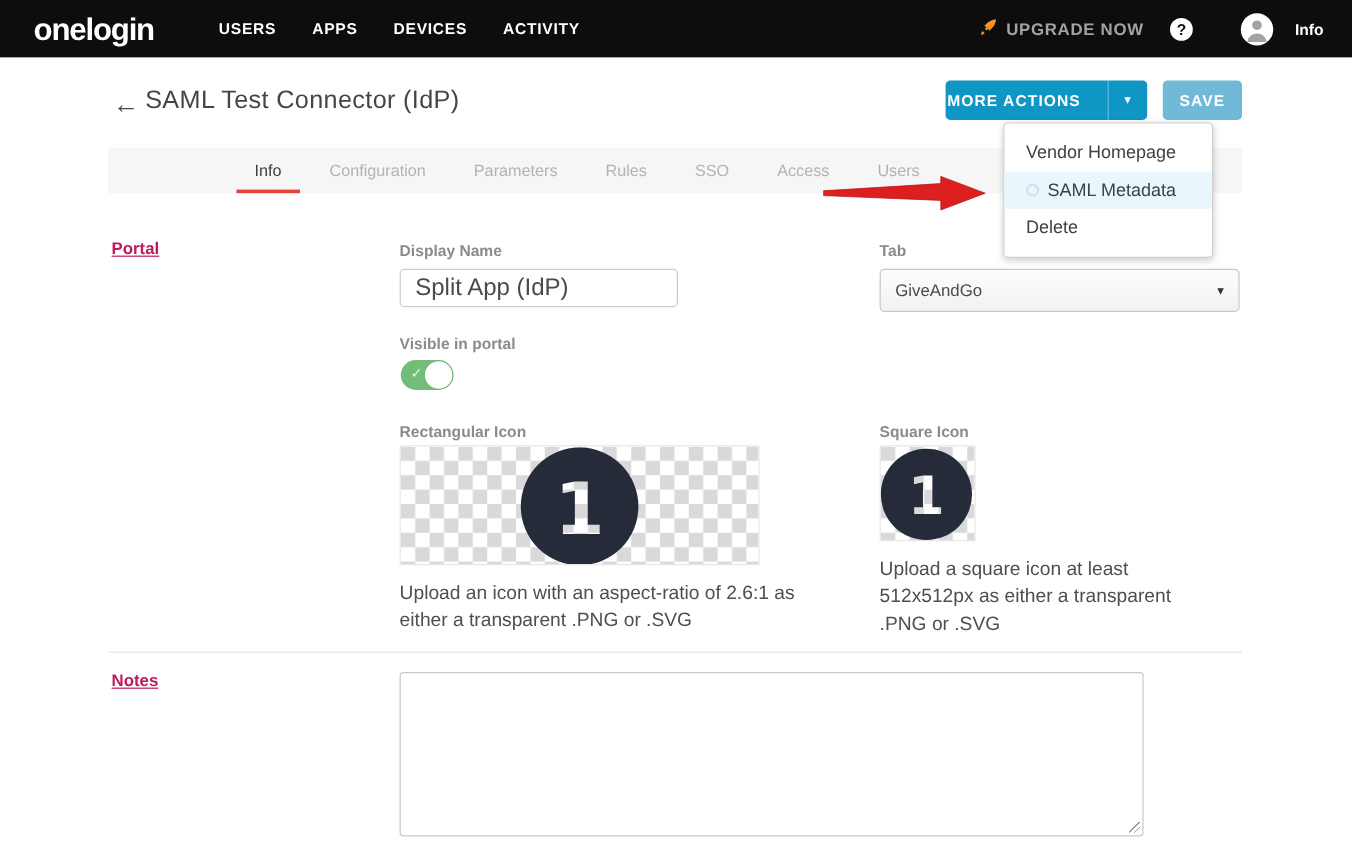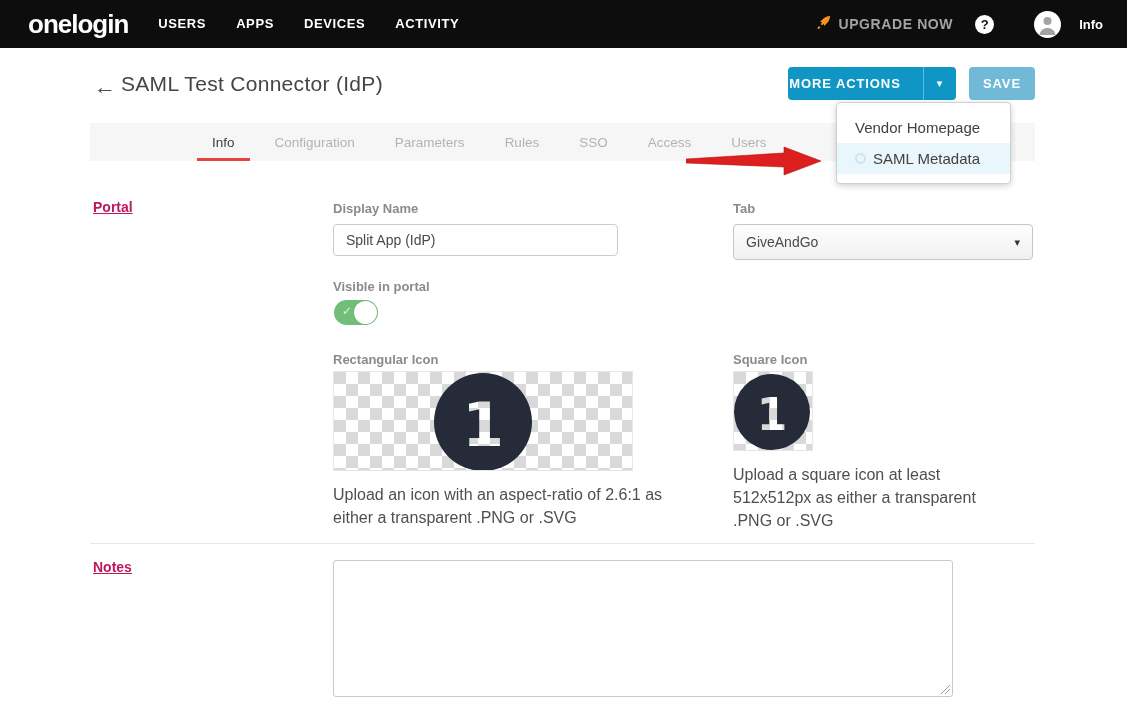--- a/index.html
+++ b/index.html
@@ -5,21 +5,21 @@
   * { margin:0; padding:0; box-sizing:border-box; }
   html,body { background:#fff; }
   body {
     font-family:"Liberation Sans","DejaVu Sans",sans-serif;
     width:1127px; height:711px; overflow:hidden; position:relative;
   }
 
   
   .topnav {
     position:absolute; left:0; top:0; width:1127px; height:48px;
-    background:#0d0d0d; display:flex; align-items:center; padding:0 24px 0 28px;
+    background:#0d0d0d; display:flex; align-items:center; padding:0 24px 0 28px;gap:24px;
   }
   .brand {
     color:#fff; font-size:26px; font-weight:bold; letter-spacing:-1px;
     margin-right:30px; line-height:48px;
   }
   .nav-links { display:flex; gap:30px; align-items:center; }
   .nav-link {
     color:#fff; font-size:13px; font-weight:bold; letter-spacing:.6px;
     cursor:pointer; line-height:48px;
   }
@@ -94,23 +94,23 @@
   }
 
   
   .annot-arrow { position:absolute; left:686px; top:98px; z-index:20; pointer-events:none; }
 
   
   .section-label { position:absolute; font-size:14px; font-weight:bold; color:#be185d;text-decoration:underline; }
   .field-label   { position:absolute; font-size:13px; font-weight:bold; color:#8b8b8b; }
 
   .text-input {
-    position:absolute; left:333px; top:176px; width:285px; height:32px;
+    position:absolute; left:333px; top:176px; width:232px; height:32px;
     border:1px solid #ccc; border-radius:4px; padding:0 12px;
-    font-family:inherit; font-size:14px; color:#4a4a4a; background:#fff;
+    font-family:inherit; font-size:20px; color:#4a4a4a; background:#fff;
   }
   .select-box {
     position:absolute; left:733px; top:176px; width:300px; height:36px;
     border:1px solid #c6c6c6; border-radius:4px;
     background:linear-gradient(#fdfdfd,#f1f1f1);
     display:flex; align-items:center; padding:0 12px; cursor:pointer;
   }
   .select-box .value { font-size:14px; color:#4a4a4a; flex:1; }
   .select-box .caret { font-size:11px; color:#333; }
 
@@ -205,20 +205,21 @@
     <div class="tab">Access</div>
     <div class="tab">Users</div>
   </div>
 
   <div class="dropdown">
     <div class="dropdown-item">Vendor Homepage</div>
     <div class="dropdown-item highlight">
       <span class="spinner-ring"></span>
       <span>SAML Metadata</span>
     </div>
+    <div class="dropdown-item">Delete</div>
   </div>
 
   <div class="annot-arrow">
     <svg width="137" height="30" viewBox="0 0 137 30">
       <polygon points="0,13 98,7 98,1 135,15 98,29 98,21 0,17" fill="#dd1f1f" stroke="#b01212" stroke-width="0.6"></polygon>
     </svg>
   </div>
 
   <div class="section-label" style="left:93px; top:151px;">Portal</div>
 

